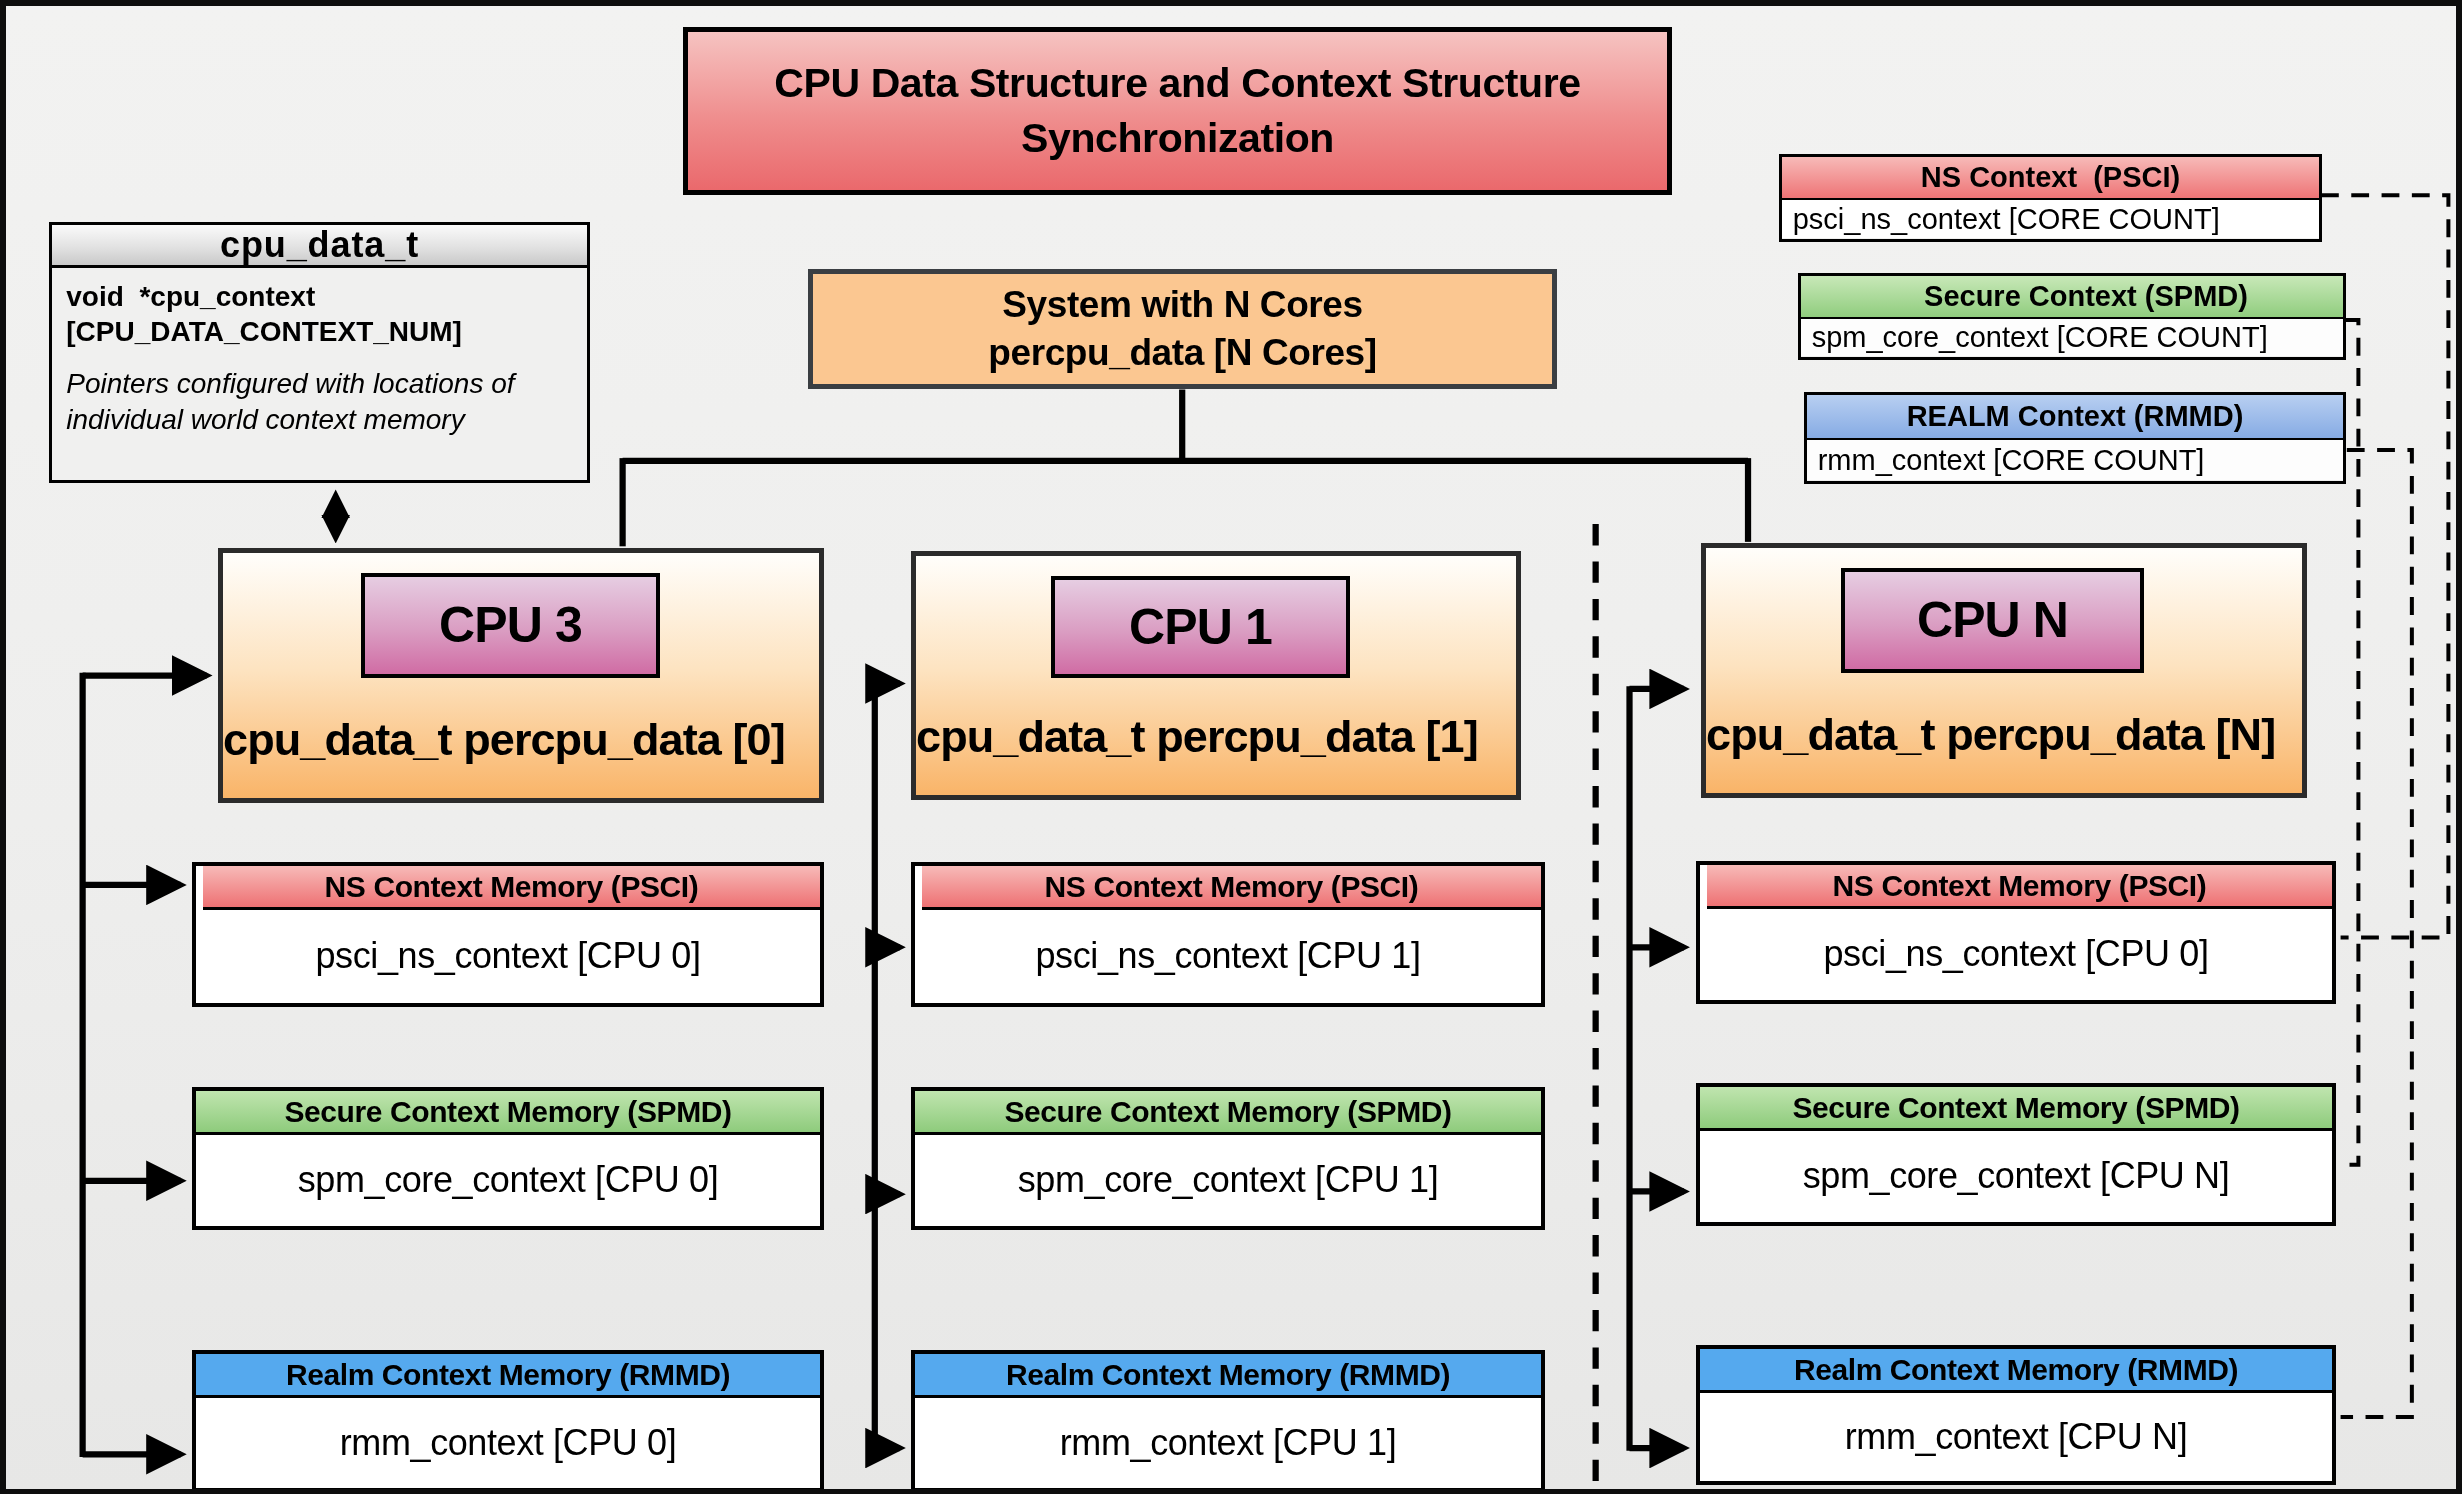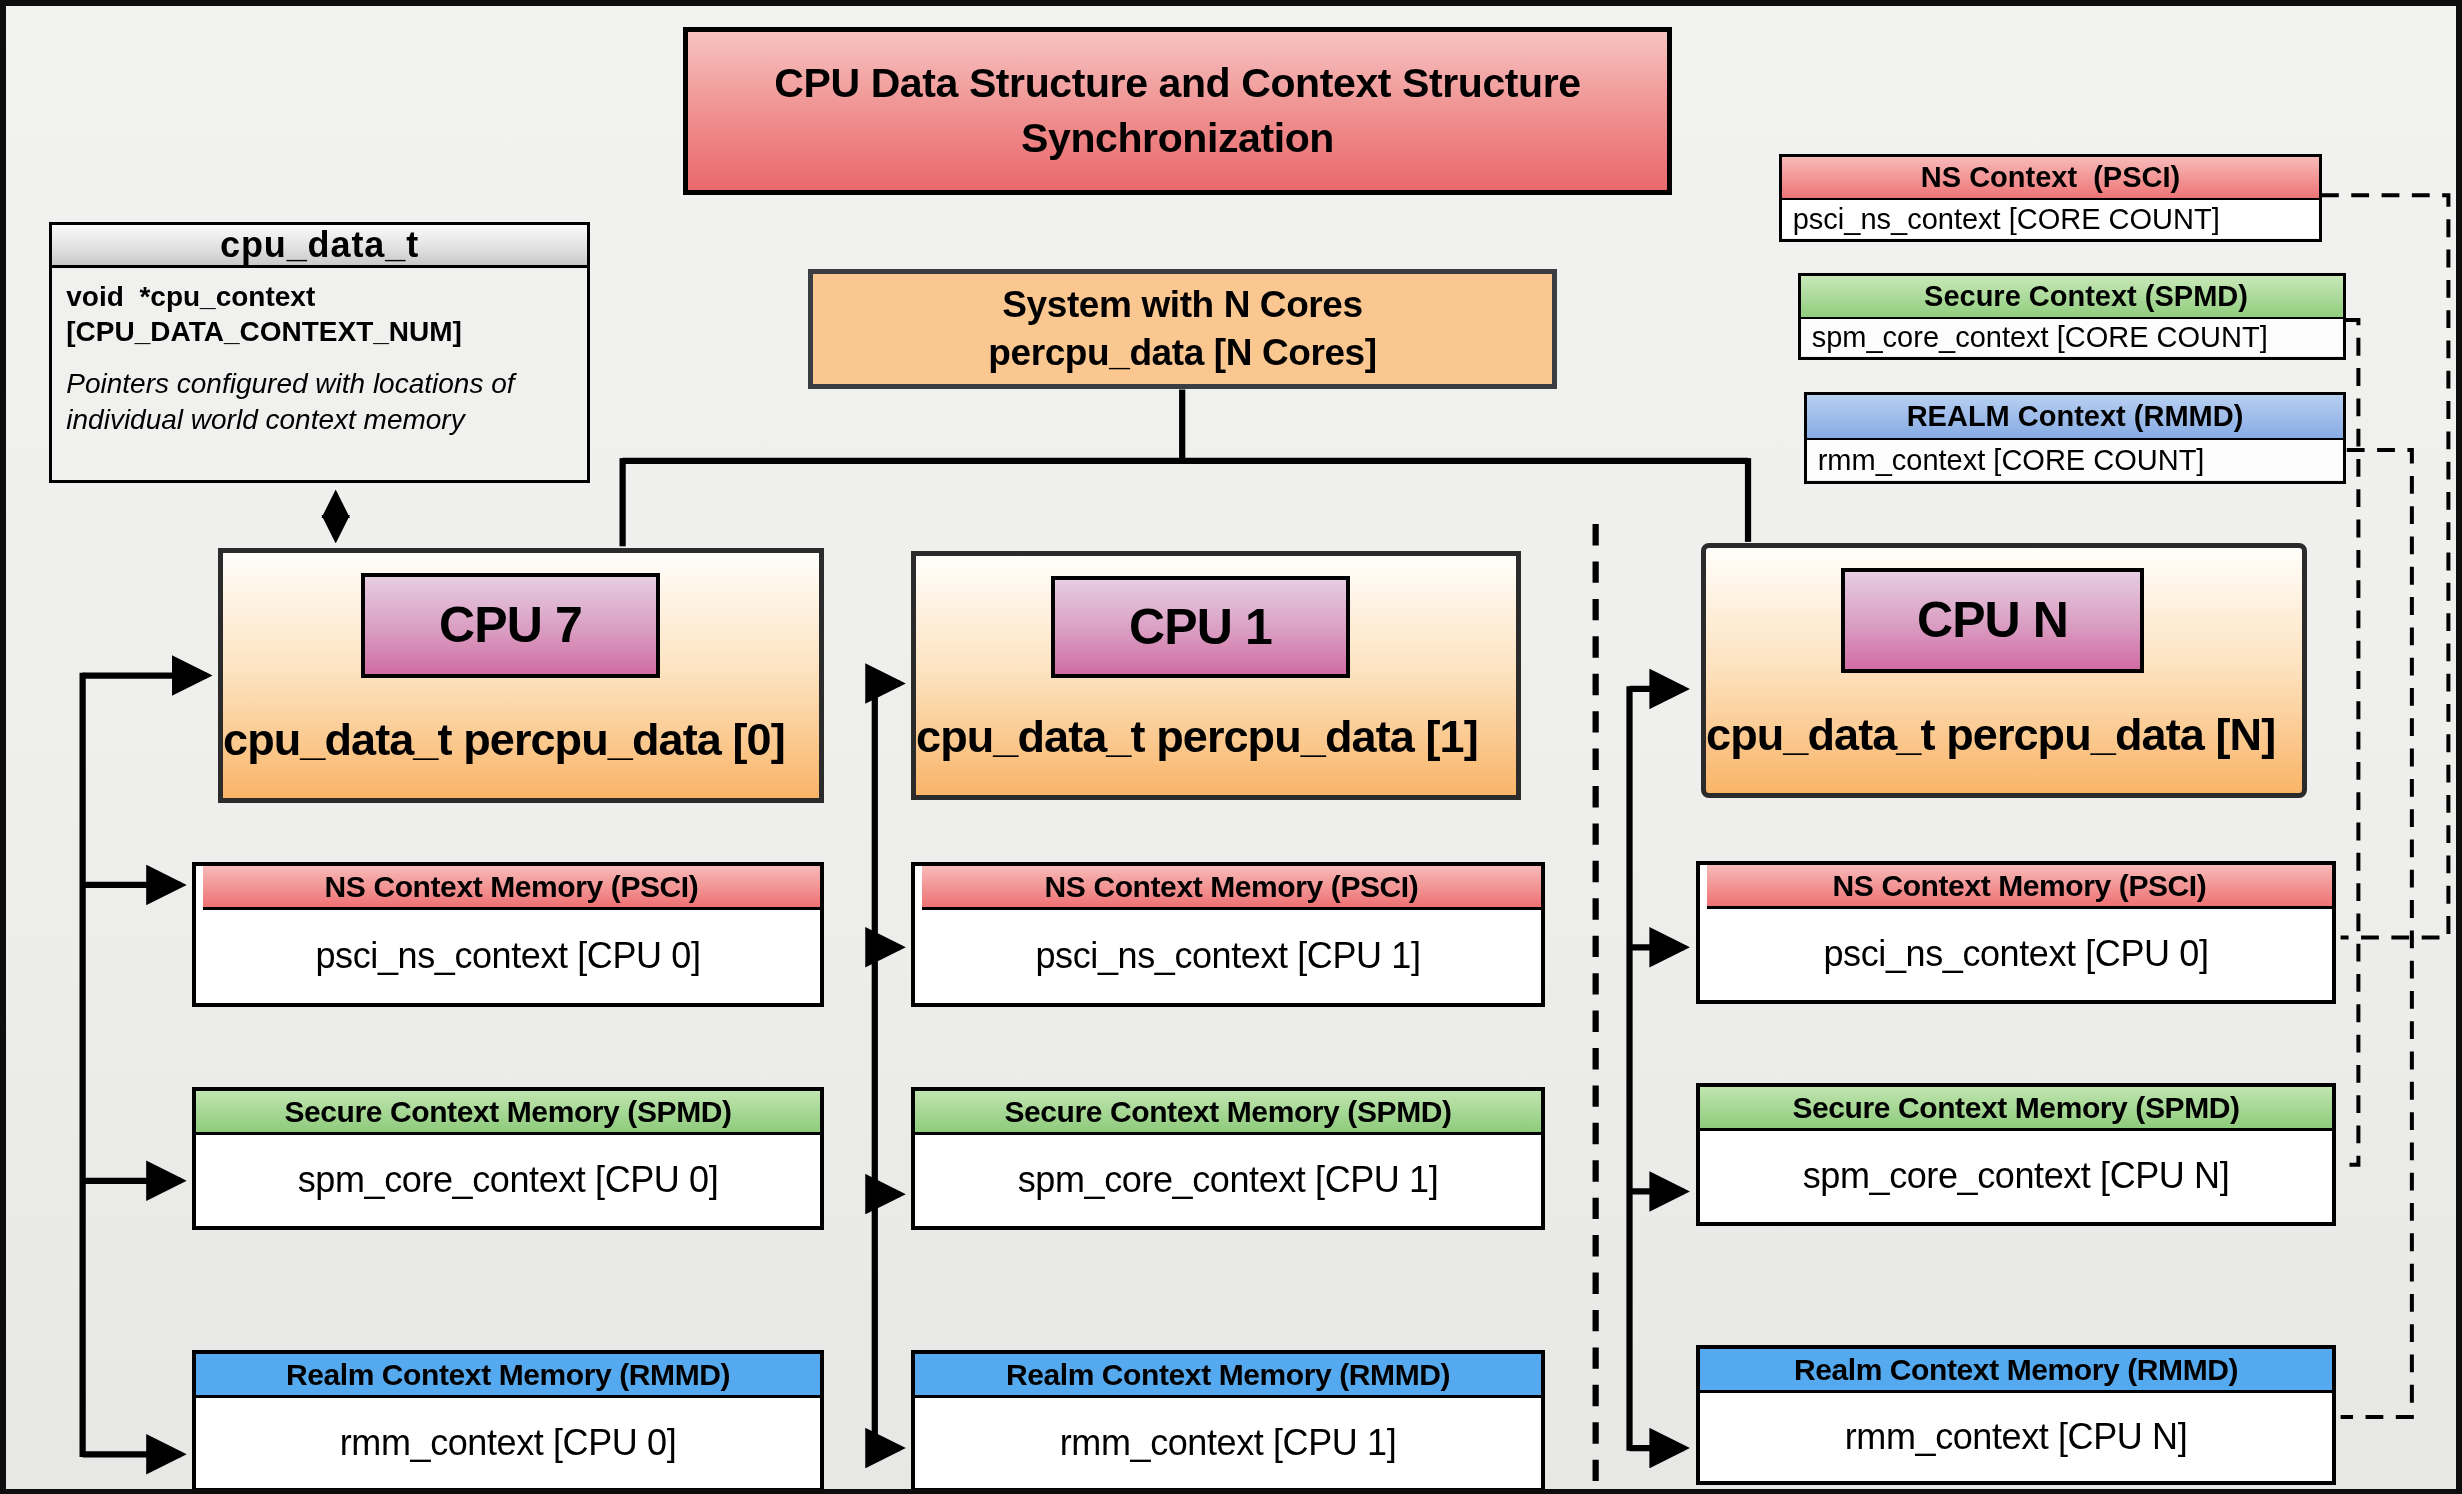--- a/index.html
+++ b/index.html
@@ -76,21 +76,21 @@
     font-weight:bold;font-size:50px;letter-spacing:-0.9px;
   }
   .cpu-data-text{
     position:absolute;left:0;right:0;bottom:32px;
     font-weight:bold;font-size:45px;letter-spacing:-0.9px;
   }
   .cpu0{left:212px;top:542px;width:606px;height:255px;}
   .cpu0 .cpu-label{left:138px;top:19.6px;width:299px;height:105px;}
   .cpu1{left:905px;top:545px;width:610px;height:249px;}
   .cpu1 .cpu-label{left:135px;top:19.6px;width:299px;height:102px;}
-  .cpuN{left:1695px;top:537px;width:606px;height:255px;border-radius:8px;}
+  .cpuN{left:1695px;top:537px;width:606px;height:255px;}
   .cpuN .cpu-label{left:135px;top:19.6px;width:303px;height:105px;}
   
   .mem{border:4.5px solid #000;background:#fff;}
   .mem .hdr{
     display:flex;align-items:center;justify-content:center;
     font-weight:bold;font-size:30px;height:41px;border-bottom:3.6px solid #000;
     letter-spacing:-0.4px;
   }
   .mem .bdy{
     display:flex;align-items:center;justify-content:center;
@@ -185,21 +185,21 @@
   <div class="abs legend legend-secure">
     <div class="hdr ws">Secure Context (SPMD)</div>
     <div class="bdy ws">spm_core_context [CORE COUNT]</div>
   </div>
   <div class="abs legend legend-realm">
     <div class="hdr ws">REALM Context (RMMD)</div>
     <div class="bdy ws">rmm_context [CORE COUNT]</div>
   </div>
 
   <div class="abs cpu-box cpu0">
-    <div class="cpu-label">CPU 7</div>
+    <div class="cpu-label">CPU 3</div>
     <div class="cpu-data-text">cpu_data_t percpu_data [0]</div>
   </div>
   <div class="abs mem mem-ns-0">
     <div class="hdr hdr-ns">NS Context Memory (PSCI)</div>
     <div class="bdy">psci_ns_context [CPU 0]</div>
   </div>
   <div class="abs mem mem-sec-0">
     <div class="hdr hdr-secure">Secure Context Memory (SPMD)</div>
     <div class="bdy">spm_core_context [CPU 0]</div>
   </div>

